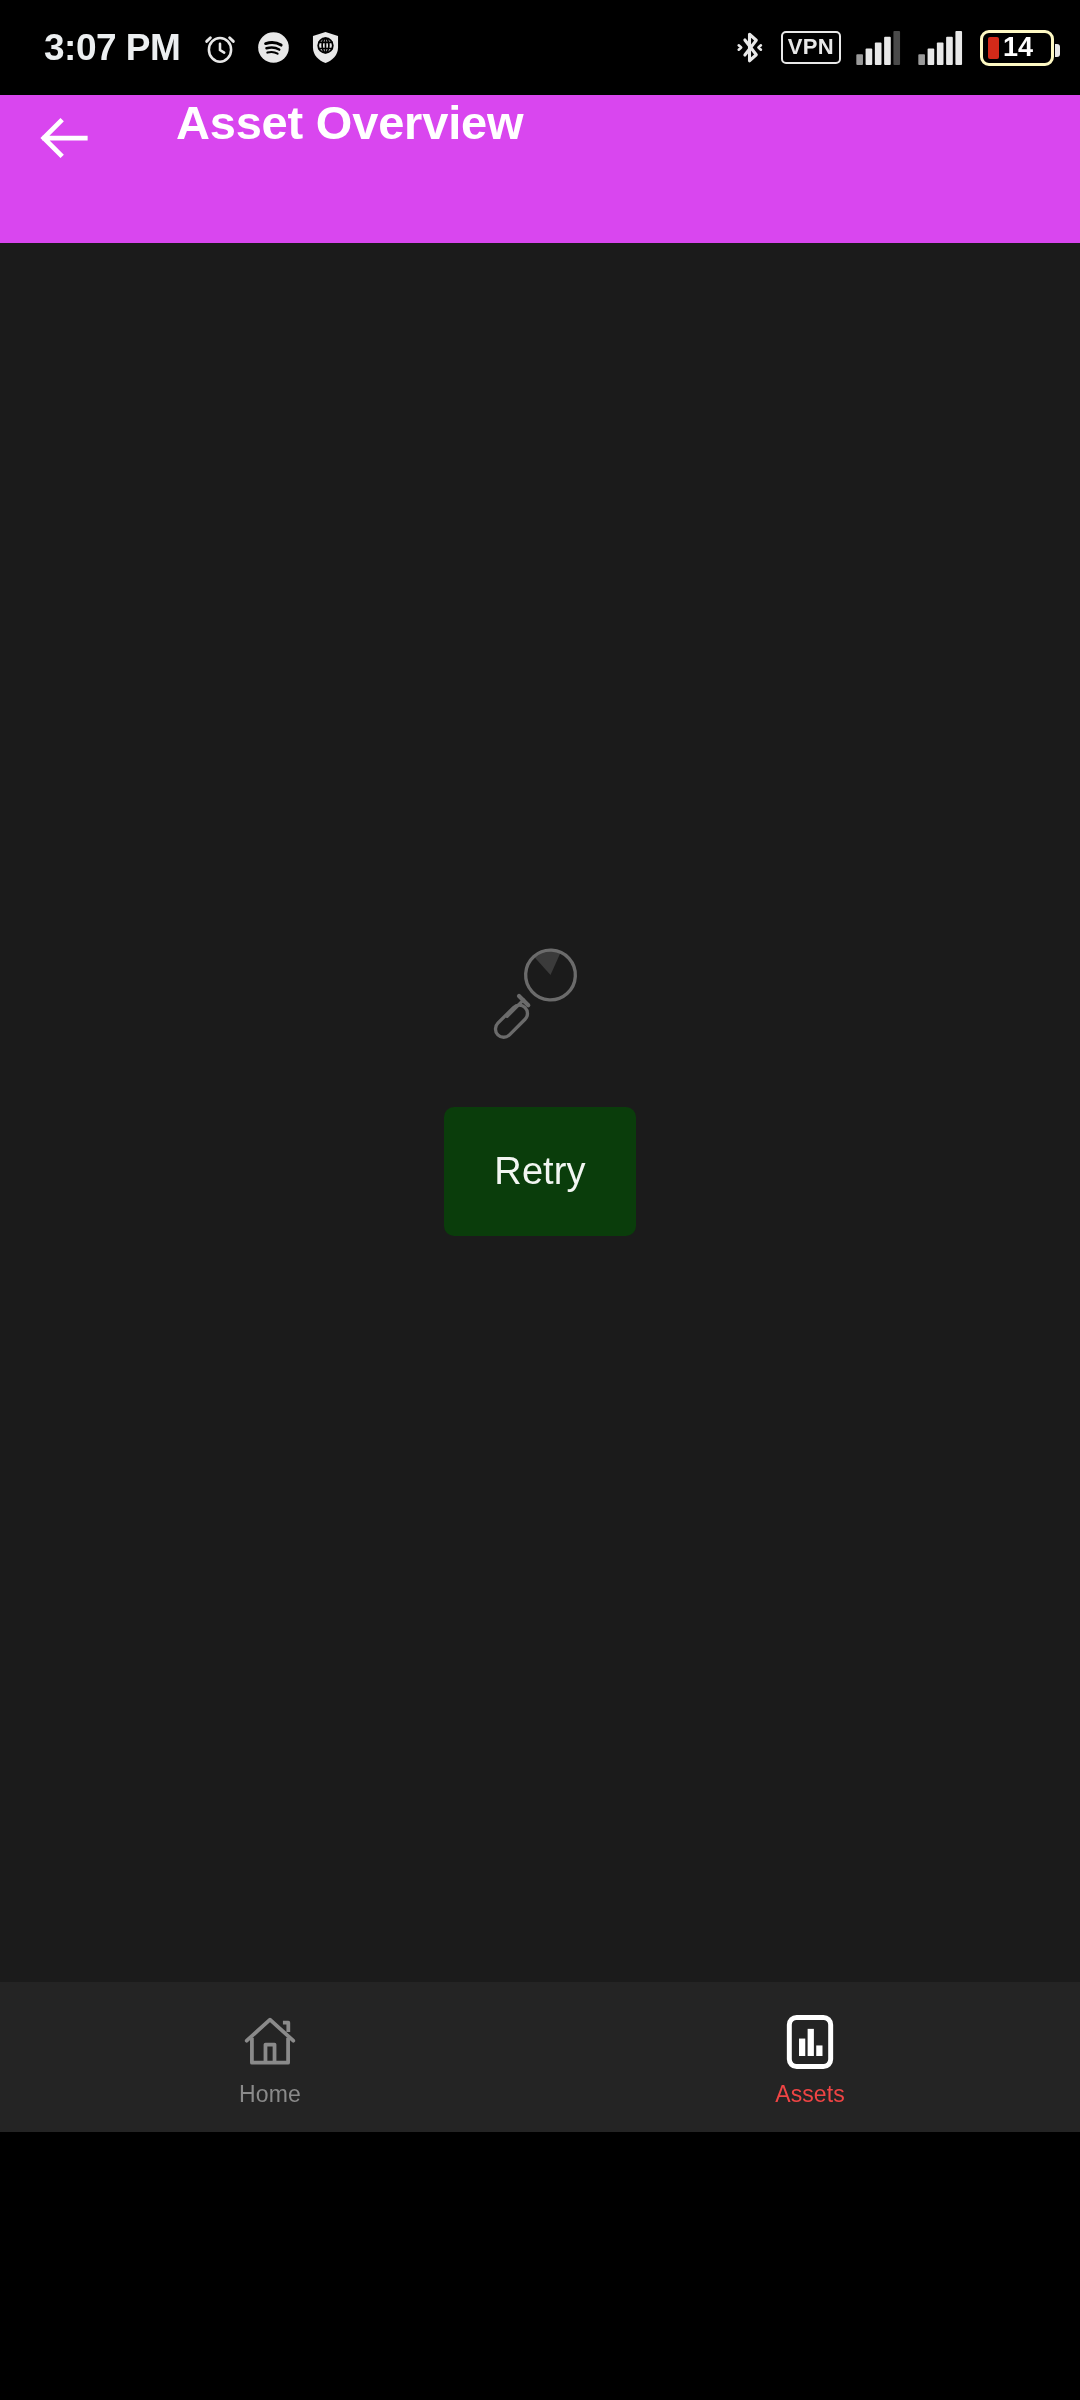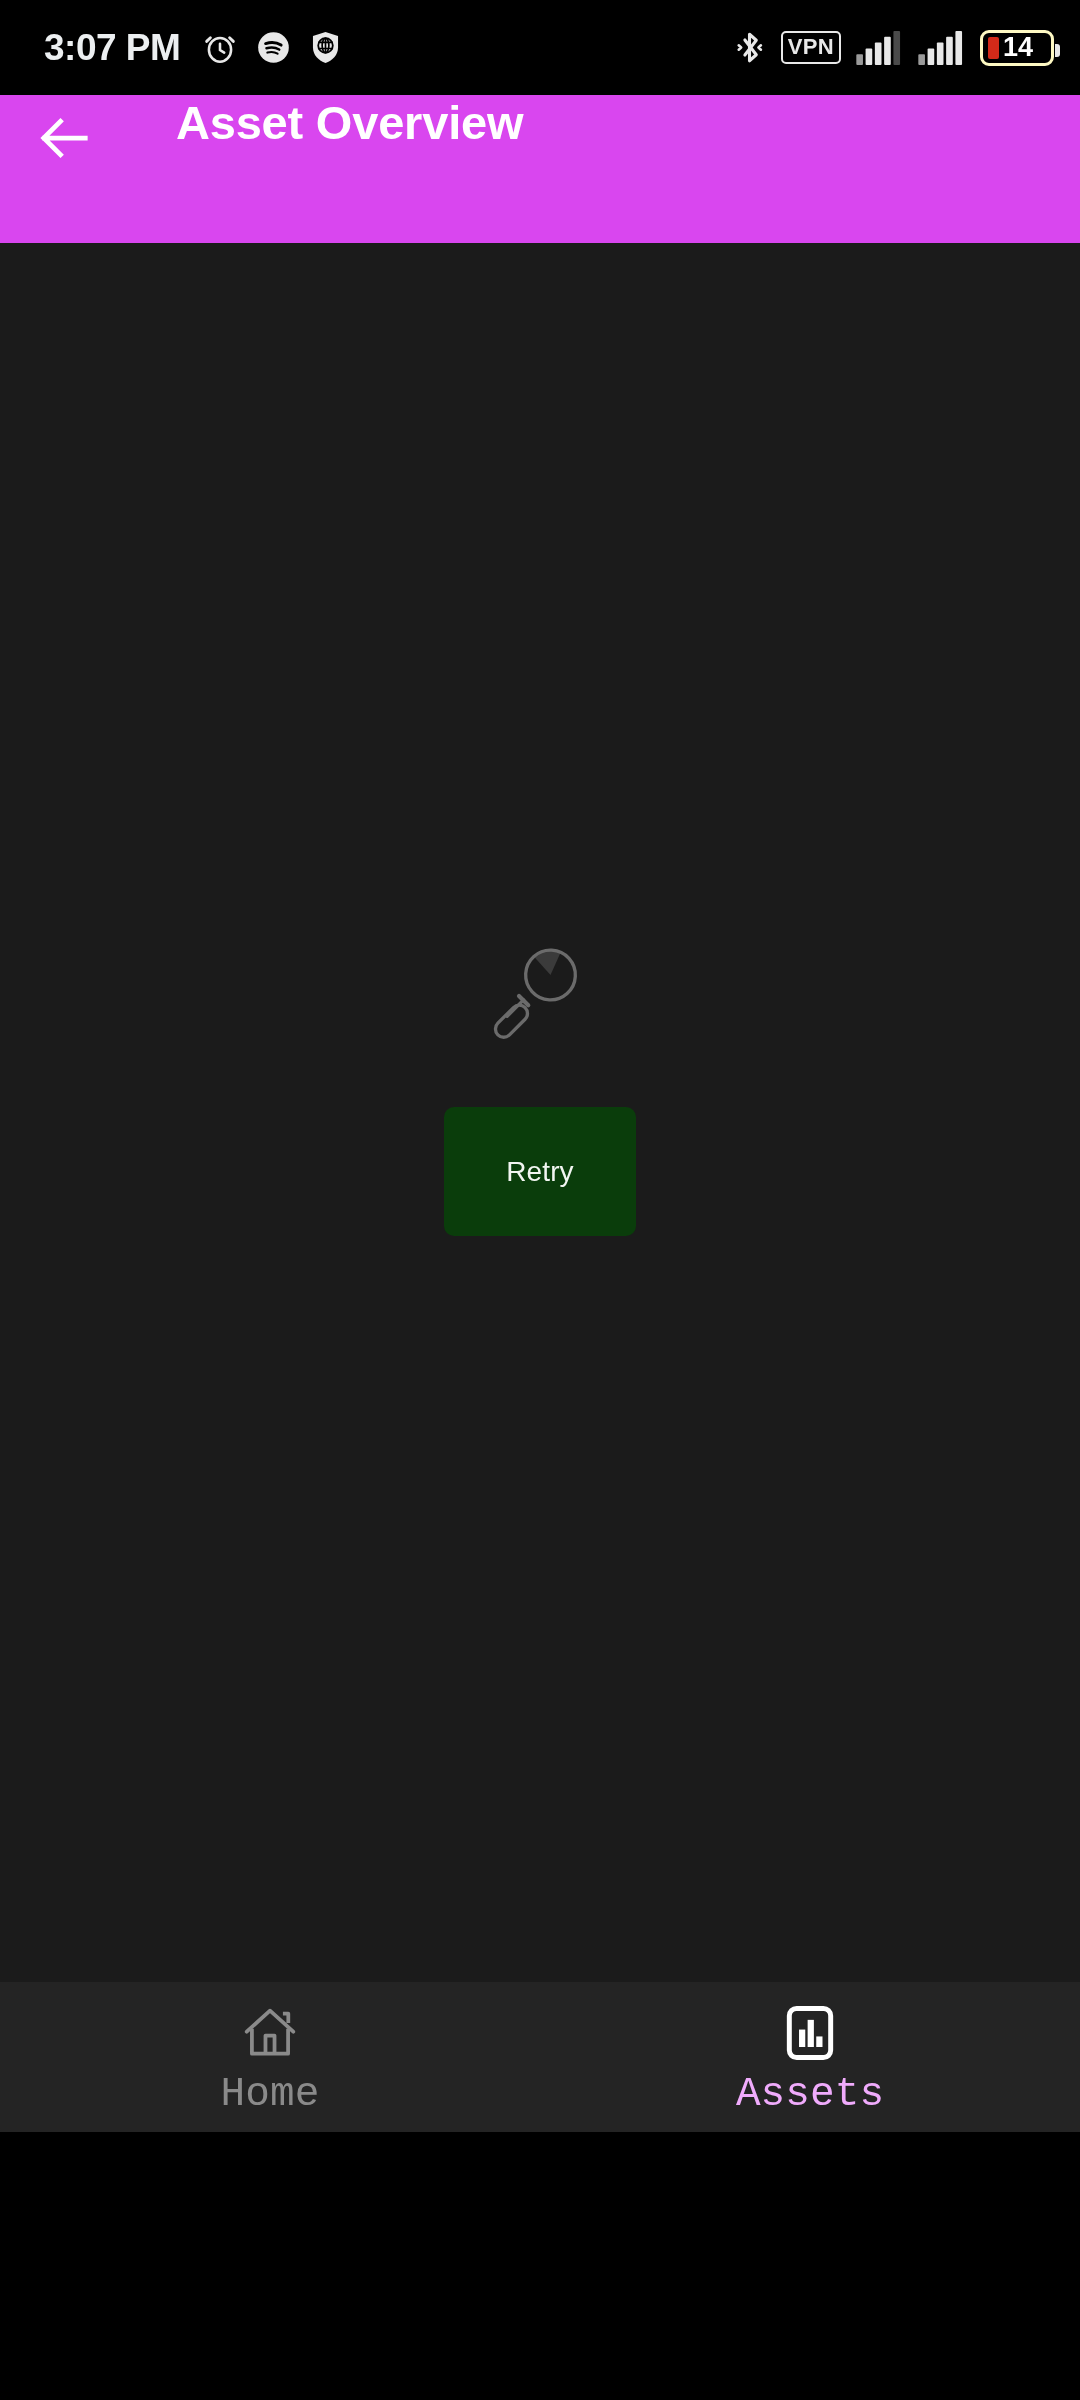--- a/index.html
+++ b/index.html
@@ -110,21 +110,21 @@
     color:#ffffff;
     font-size:42px;
     font-weight:400;
     letter-spacing:-0.2px;
     margin-bottom:71px;
     white-space:nowrap;
   }
   .retry-btn {
     background:#0a3d0b;
     color:#f2f6f2;
-    font-size:28px;
+    font-size:38px;
     font-weight:400;
     font-family:"Liberation Sans", sans-serif;
     border:none;
     border-radius:10px;
     width:192px; height:129px;
     cursor:pointer;
     letter-spacing:0.1px;
   }
 
   
@@ -135,27 +135,26 @@
   }
   .nav-item {
     flex:1 1 0;
     display:flex; flex-direction:column;
     align-items:center; justify-content:center;
     cursor:pointer;
     gap:13px;
     padding-top:6px;
   }
   .nav-label {
-    font-size:41px;
+    font-size:23px;
     font-weight:400;
     letter-spacing:0.1px;
     line-height:1;
-    font-family:Liberation Mono, monospace;
-  }
-  .nav-item.active .nav-label { color:#f0abfc; }
+  }
+  .nav-item.active .nav-label { color:#ef4444; }
   .nav-item.inactive .nav-label { color:#8a8a8a; }
   .nav-ico { display:block; height:56px; }
 </style>
 </head>
 <body>
 
 <div class="phone">
 
   <div class="statusbar">
 

